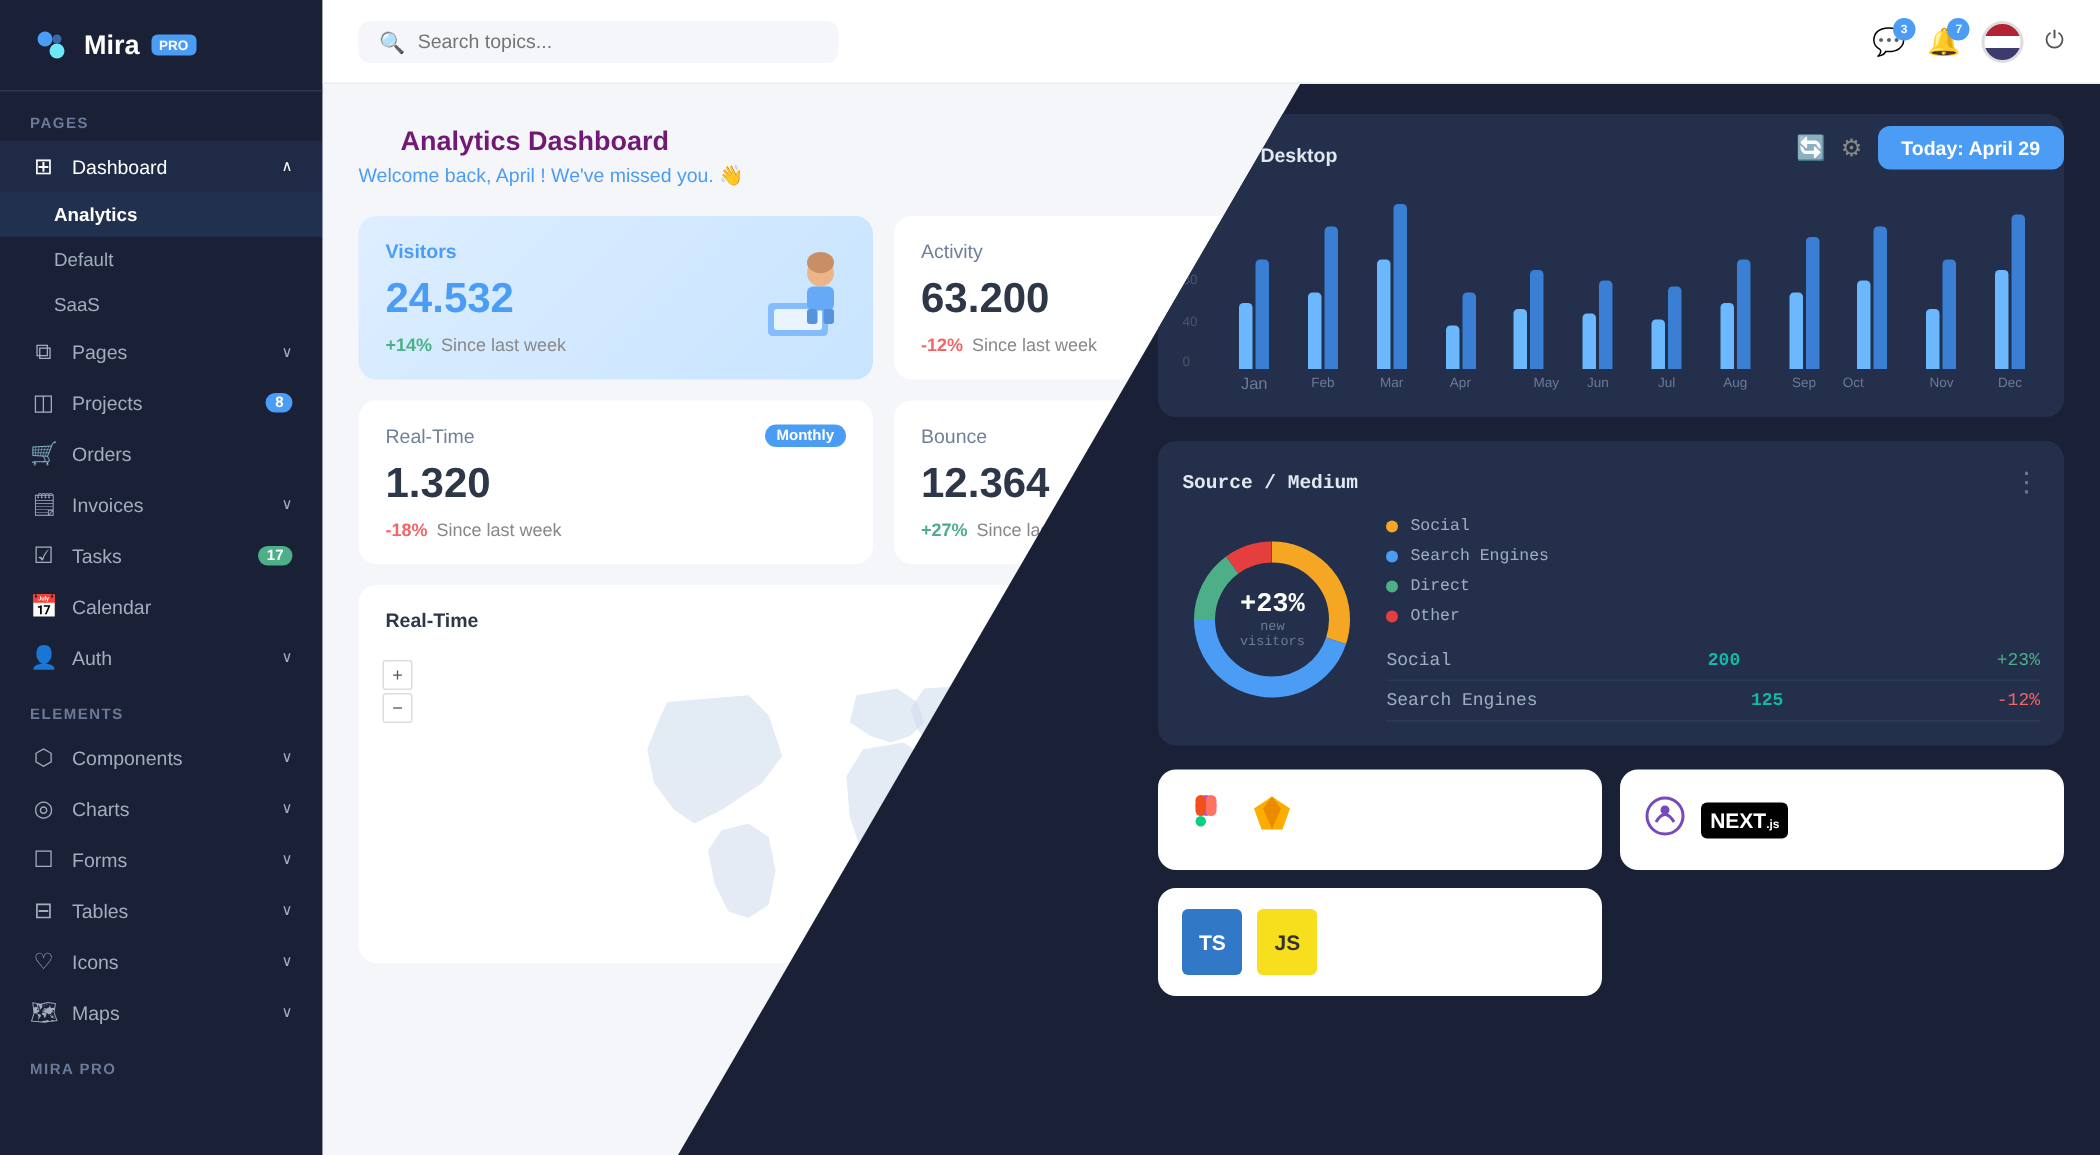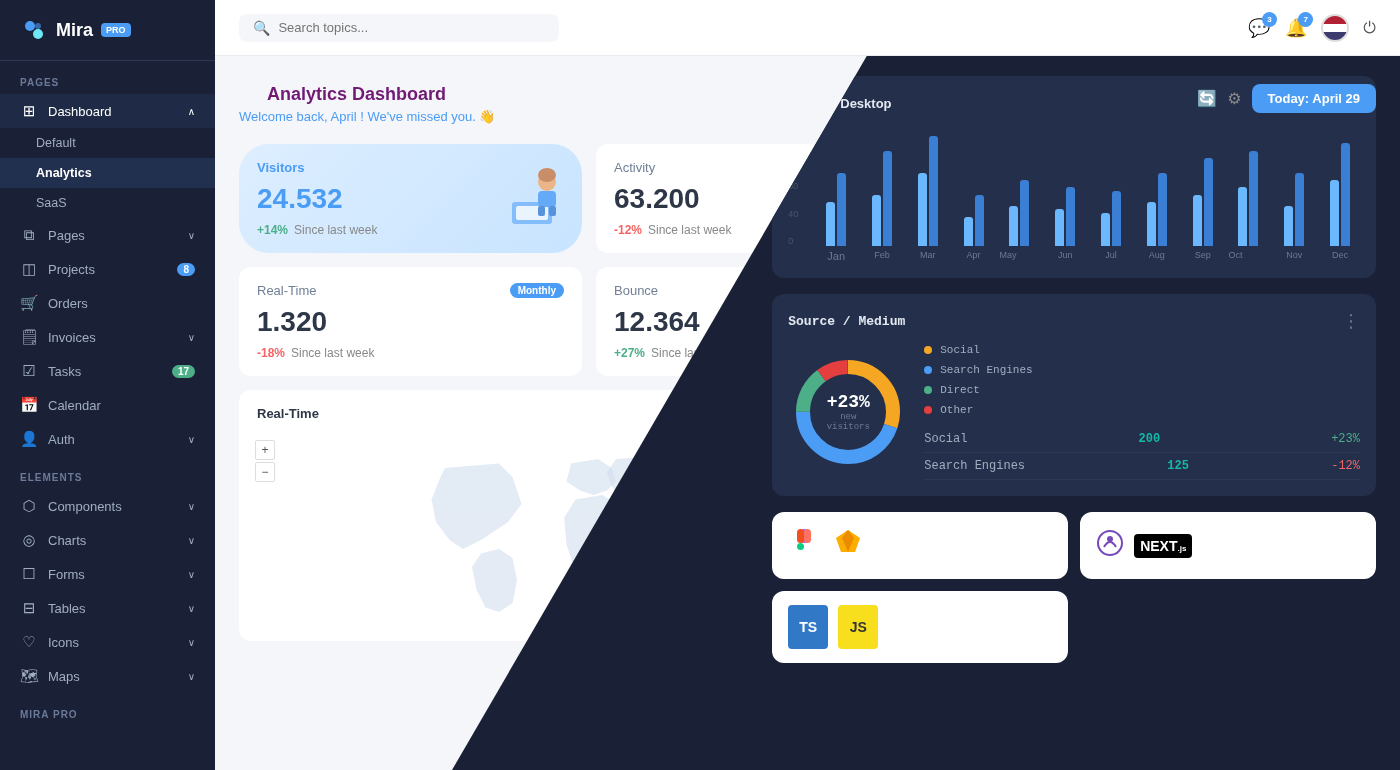--- a/index.html
+++ b/index.html
@@ -197,21 +197,20 @@
     }
     .stat-card {
       background: #fff;
       border-radius: 12px;
       padding: 16px 18px;
       position: relative;
       overflow: hidden;
     }
     .stat-card.visitors-card {
       background: linear-gradient(135deg, #ddeeff 0%, #c8e4ff 100%);
-      border-radius: 30px;
     }
     .stat-card-header {
       display: flex;
       align-items: center;
       justify-content: space-between;
       margin-bottom: 8px;
     }
     .stat-label { font-size: 13px; color: #718096; font-weight: 500; }
     .stat-label.blue { color: #4b9cf5; font-weight: 600; }
     .stat-badge {
@@ -383,25 +382,25 @@
     <span class="pro-badge">PRO</span>
   </div>
 
   <div class="sidebar-section-label">PAGES</div>
 
   <div class="sidebar-item active">
     <span class="sidebar-icon">⊞</span>
     <span>Dashboard</span>
     <span class="sidebar-arrow">∧</span>
   </div>
+  <div class="sidebar-item sub active-sub" style="background:rgba(74,144,226,0.15);">
+    <span>Analytics</span>
+  </div>
   <div class="sidebar-item sub">
     <span>Default</span>
-  </div>
-  <div class="sidebar-item sub active-sub" style="background:rgba(74,144,226,0.15);">
-    <span>Analytics</span>
   </div>
   <div class="sidebar-item sub">
     <span>SaaS</span>
   </div>
 
   <div class="sidebar-item">
     <span class="sidebar-icon">⧉</span>
     <span>Pages</span>
     <span class="sidebar-arrow">∨</span>
   </div>
@@ -711,21 +710,21 @@
                     <div style="width: 9px; height: 102.667px; background: rgb(58, 127, 212); border-radius: 3px 3px 0px 0px;"></div>
                   </div>
                 </div>
               </div>
 
             <div style="display:flex;gap:6px;padding-top:4px;" id="darkBarLabels">
             <div style="flex: 1 1 0%; text-align: center; font-size: 11px; color: rgb(107, 122, 153);">Jan</div>
                 <div style="flex: 1 1 0%; text-align: center; font-size: 9px; color: rgb(107, 122, 153);">Feb</div>
                 <div style="flex: 1 1 0%; text-align: center; font-size: 9px; color: rgb(107, 122, 153);">Mar</div>
                 <div style="flex: 1 1 0%; text-align: center; font-size: 9px; color: rgb(107, 122, 153);">Apr</div>
-                <div style="flex: 1 1 0%; text-align: left; font-size: 9px; color: rgb(107, 122, 153);">May</div>
+                <div style="flex: 1 1 0%; text-align: right; font-size: 9px; color: rgb(107, 122, 153);">May</div>
                 <div style="flex: 1 1 0%; text-align: center; font-size: 9px; color: rgb(107, 122, 153);">Jun</div>
                 <div style="flex: 1 1 0%; text-align: center; font-size: 9px; color: rgb(107, 122, 153);">Jul</div>
                 <div style="flex: 1 1 0%; text-align: center; font-size: 9px; color: rgb(107, 122, 153);">Aug</div>
                 <div style="flex: 1 1 0%; text-align: center; font-size: 9px; color: rgb(107, 122, 153);">Sep</div>
                 <div style="flex: 1 1 0%; text-align: left; font-size: 9px; color: rgb(107, 122, 153);">Oct</div>
                 <div style="flex: 1 1 0%; text-align: center; font-size: 9px; color: rgb(107, 122, 153);">Nov</div>
                 <div style="flex: 1 1 0%; text-align: center; font-size: 9px; color: rgb(107, 122, 153);">Dec</div>
               </div>
           </div>
         </div>

